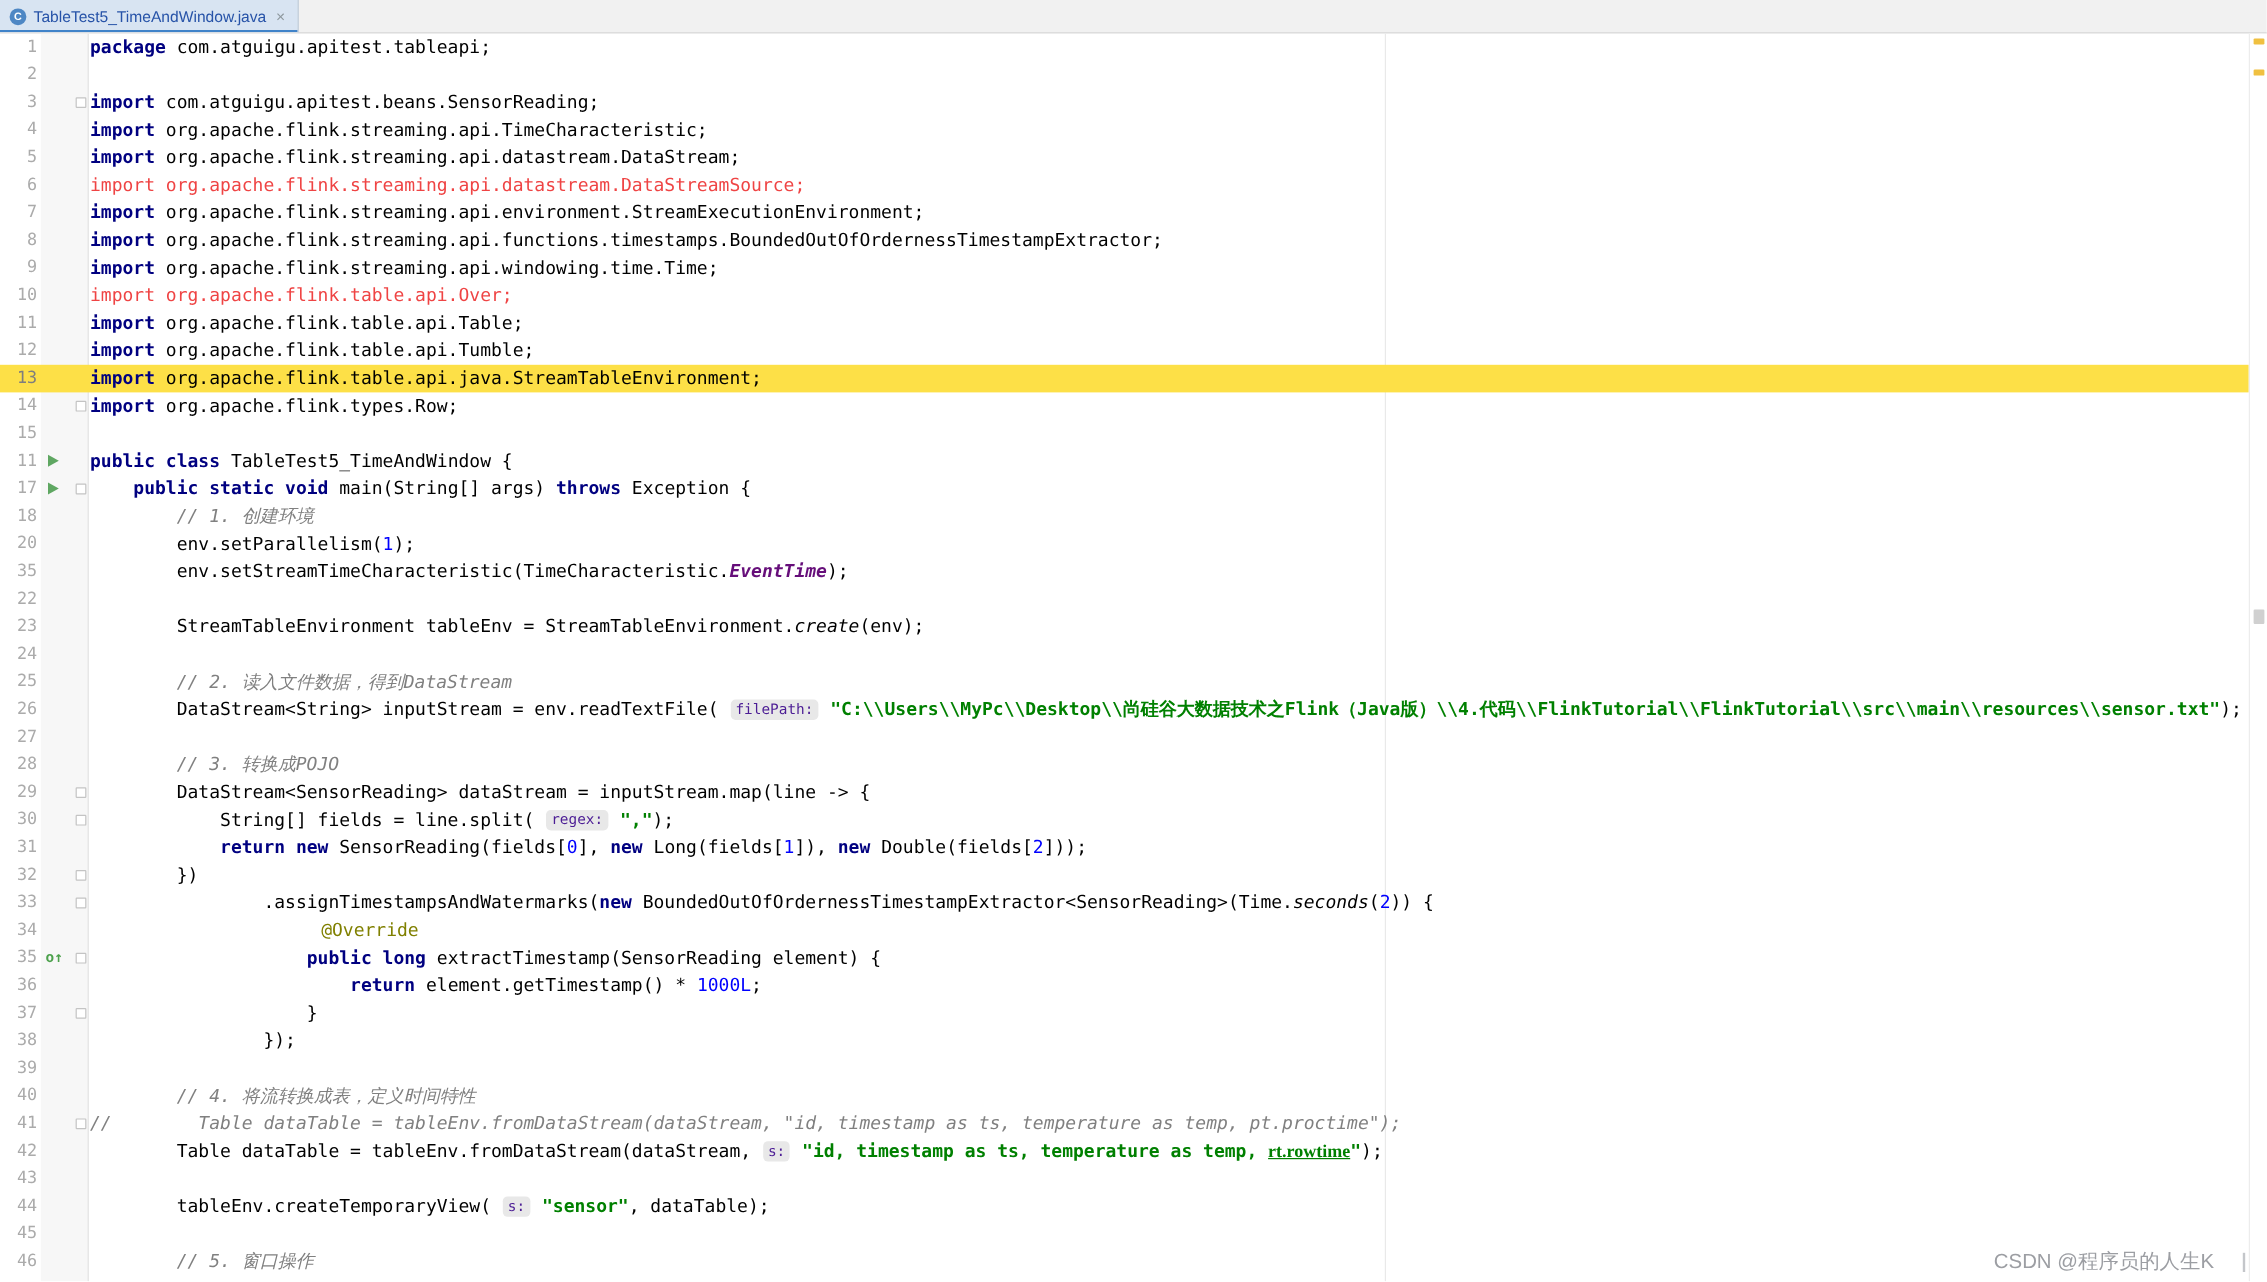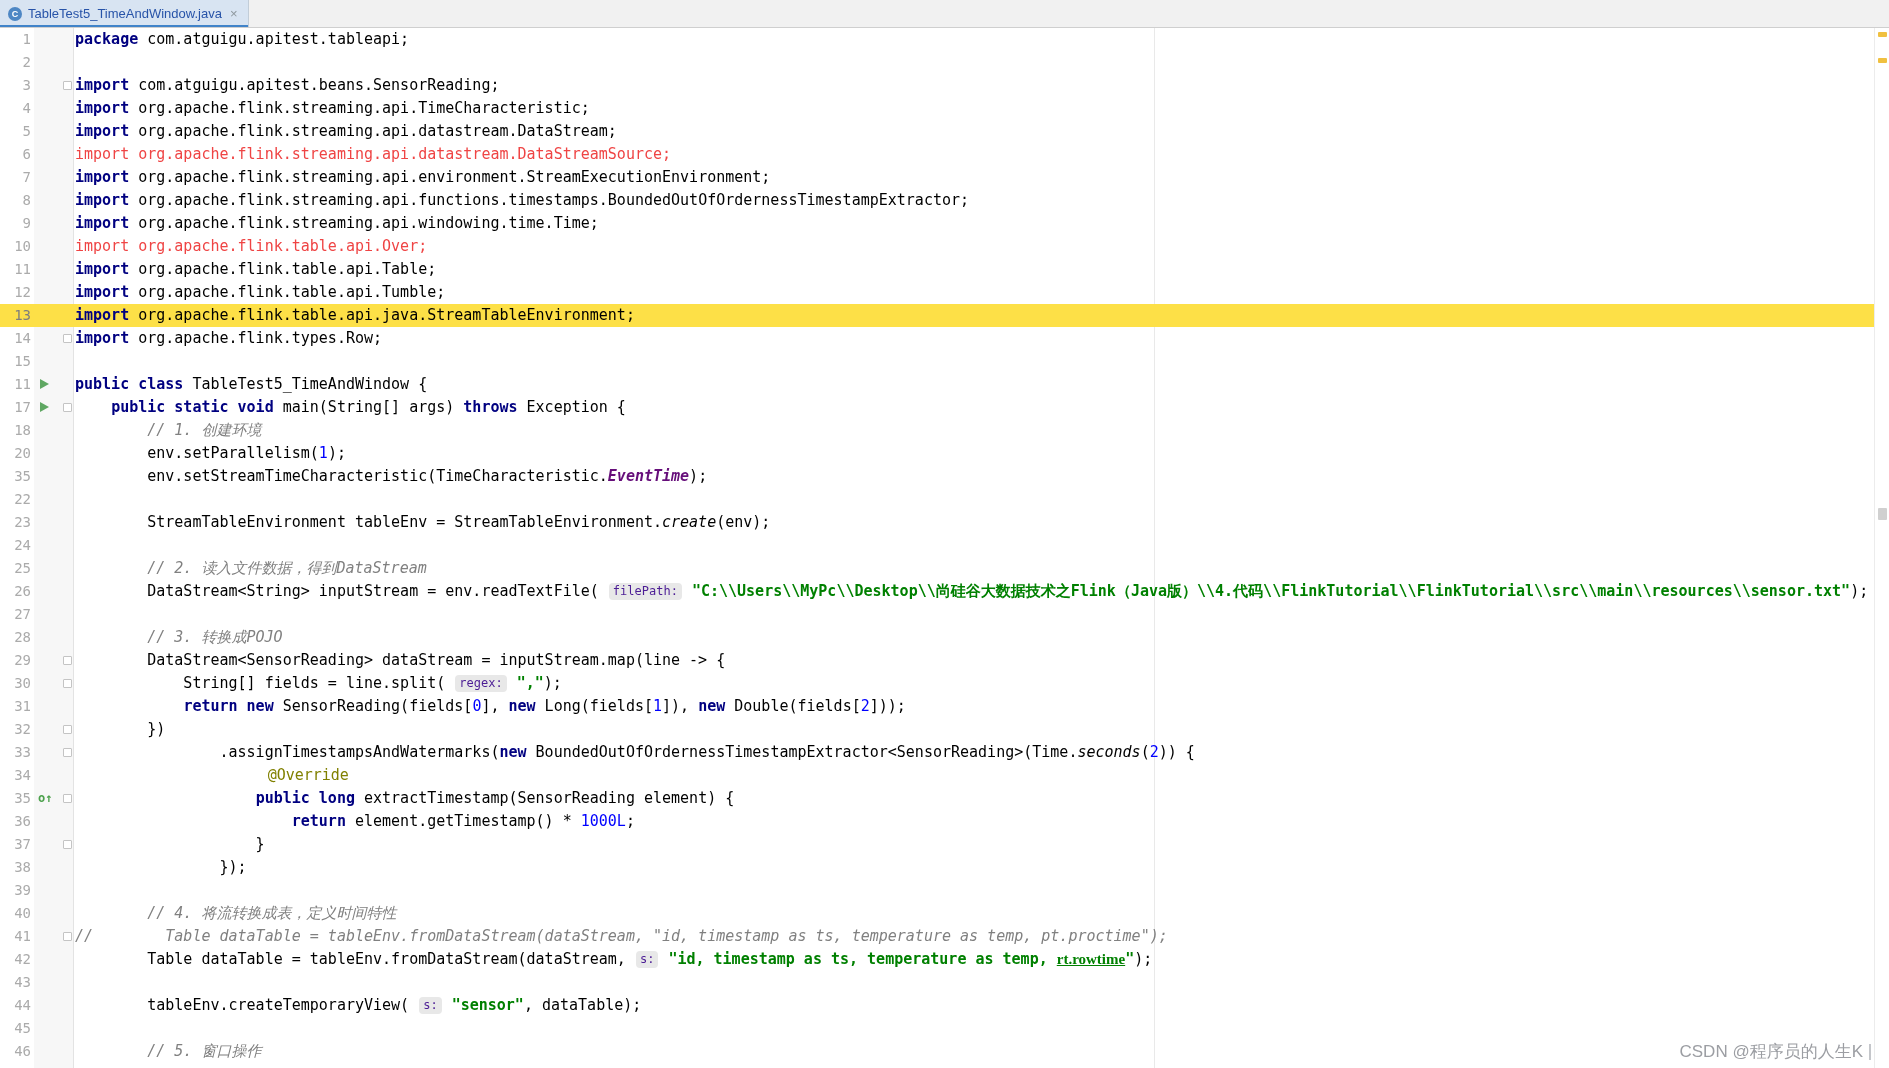--- a/index.html
+++ b/index.html
@@ -52,21 +52,21 @@
           padding:0 4px; font-size:12px; line-height:17px; vertical-align:middle; margin:0 1px; }
 
   
   .stripe { position:absolute; right:0; top:0; bottom:0; width:15px; background:#fff; border-left:1px solid #ECECEC; }
   .mark { position:absolute; left:3px; width:9px; border-radius:1px; }
   .mark.warn1 { top:4px;  height:5px;  background:#F0C040; }
   .mark.warn2 { top:30px; height:5px;  background:#F0C040; }
   .mark.gray  { top:480px; height:12px; background:#D0D0D0; }
 
   
-  .watermark { position:absolute; right:18px; bottom:5px; display:flex; align-items:center; gap:6px;
+  .watermark { position:absolute; right:18px; bottom:5px; display:flex; align-items:center; gap:24px;
                font:17px "Liberation Sans",sans-serif; color:#9C9EA3; }
   .wm-bar { width:2px; height:16px; background:#C4C6CA; }
 </style>
 </head>
 <body>
 
 <div class="ide">
 
   <div class="tabbar">
     <div class="tab">

